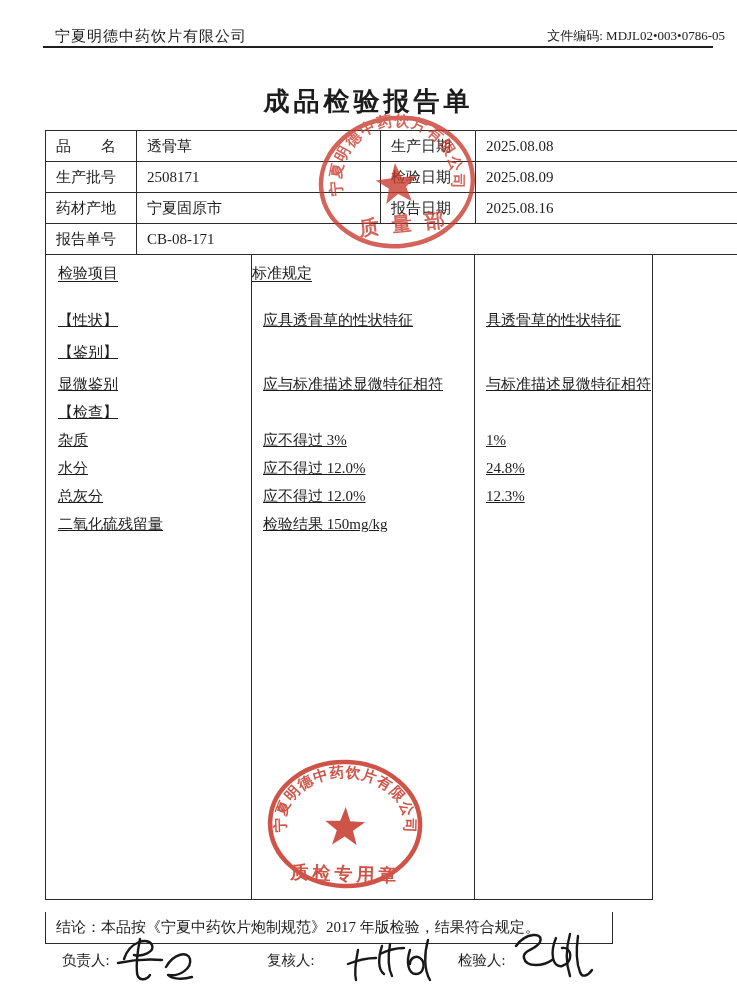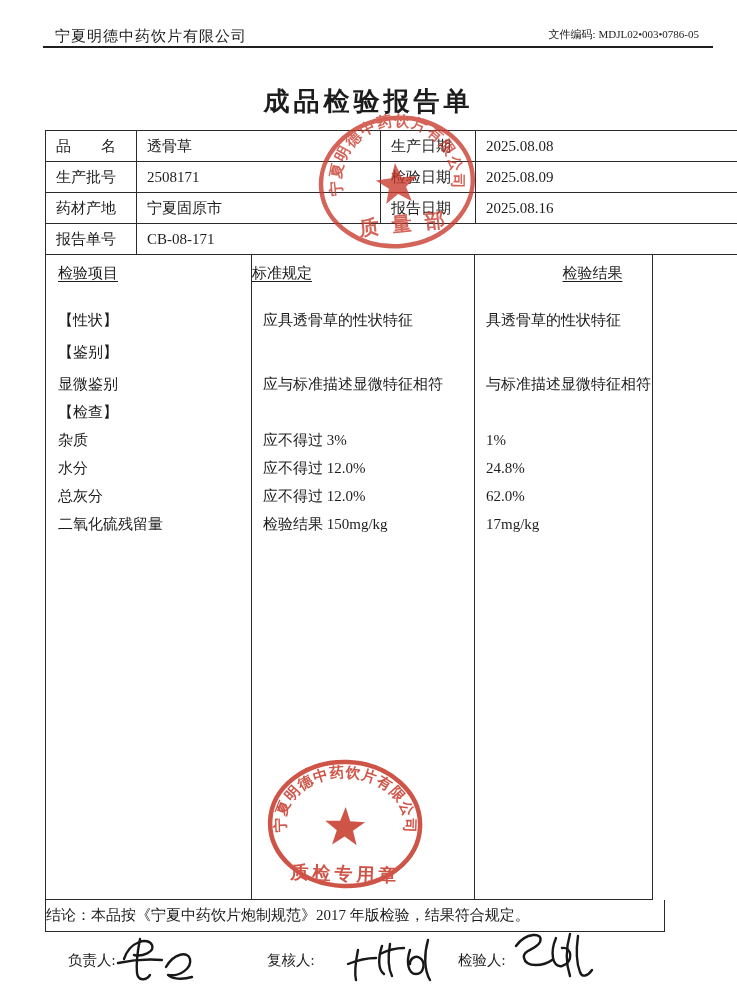--- a/index.html
+++ b/index.html
@@ -3,21 +3,21 @@
 <meta charset="utf-8">
 <style>
   html,body{margin:0;padding:0;}
   body{
     width:737px;height:1000px;position:relative;overflow:hidden;
     background:#ffffff;color:#1c1c1c;
     font-family:"Liberation Serif","DejaVu Serif",serif;
   }
   
   .hdr-company{position:absolute;left:55px;top:27px;font-size:15px;letter-spacing:1px;}
-  .hdr-code{position:absolute;right:38px;top:27px;font-size:11px;}
+  .hdr-code{position:absolute;right:12px;top:27px;font-size:13px;}
   .hdr-rule{position:absolute;left:43px;top:46px;width:670px;height:2px;background:#1f1f1f;}
   
   .title{position:absolute;left:0;top:84px;width:737px;text-align:center;
          font-size:26px;font-weight:bold;letter-spacing:4px;}
   
   .doc{position:absolute;left:45px;top:130px;width:664px;}
   table.info{border-collapse:collapse;table-layout:fixed;width:664px;}
   table.info td{border:1px solid #2b2b2b;height:30px;font-size:15px;
                 padding:0 0 0 10px;overflow:hidden;white-space:nowrap;}
   td.c1{width:80px;}td.c2{width:233px;padding-left:13px;}
@@ -27,24 +27,24 @@
           border:1px solid #2b2b2b;border-top:none;}
   .vline{position:absolute;top:0;bottom:0;width:1px;background:#2b2b2b;}
   .v1{left:205px;}.v2{left:428px;}
   .mhead{position:absolute;top:9px;font-size:15px;
          text-decoration:underline;text-underline-offset:3px;}
   .mh1{left:12px;}
   .mh2{left:206px;width:222px;text-align:left;}
   .mh3{left:429px;width:235px;text-align:center;}
   .mrow{position:absolute;left:0;width:664px;display:grid;
         grid-template-columns:205px 223px 236px;font-size:15px;line-height:20px;}
-  .mrow>div{padding-left:12px;box-sizing:border-box;white-space:nowrap;overflow:hidden;}
+  .mrow>div{padding-left:12px;box-sizing:border-box;white-space:nowrap;overflow:hidden;text-decoration:underline;}
   
-  .concl{width:620px;height:32px;box-sizing:border-box;border:1px solid #2b2b2b;
-         border-top:none;display:flex;align-items:center;padding-left:0;font-size:15px;}
+  .concl{width:568px;height:32px;box-sizing:border-box;border:1px solid #2b2b2b;
+         border-top:none;display:flex;align-items:center;padding-left:10px;font-size:15px;margin-top:12px;}
   
   .sig-label{position:absolute;font-size:14.5px;}
   .sig{position:absolute;}
   .sig path{fill:none;stroke:#181818;stroke-width:2.4;stroke-linecap:round;stroke-linejoin:round;}
   
   .stamp{position:absolute;pointer-events:none;}
   .stamp-top{left:312px;top:109px;opacity:.78;transform:rotate(-6deg);}
   .stamp-bottom{left:263px;top:756px;opacity:.86;transform:rotate(2deg);}
 </style>
 </head>
@@ -84,21 +84,20 @@
     </tr>
   </tbody>
     </table>
 
   <div class="mtable">
     <div class="vline v1"></div>
     <div class="vline v2"></div>
 
     <div class="mhead mh1">检验项目</div>
     <div class="mhead mh2">标准规定</div>
-    <div class="mhead mh3">检验结果</div>
 
     <div class="mrow" style="top:55px">
       <div>【性状】</div>
       <div>应具透骨草的性状特征</div>
       <div>具透骨草的性状特征</div>
     </div>
     <div class="mrow" style="top:87px">
       <div>【鉴别】</div>
       <div></div>
       <div></div>
@@ -119,35 +118,34 @@
       <div>1%</div>
     </div>
     <div class="mrow" style="top:203px">
       <div>水分</div>
       <div>应不得过 12.0%</div>
       <div>24.8%</div>
     </div>
     <div class="mrow" style="top:231px">
       <div>总灰分</div>
       <div>应不得过 12.0%</div>
-      <div>62.0%</div>
+      <div>12.3%</div>
     </div>
     <div class="mrow" style="top:259px">
       <div>二氧化硫残留量</div>
       <div>检验结果 150mg/kg</div>
-      <div>17mg/kg</div>
     </div>
   </div>
 
   <div class="concl">
     <span>结论：本品按《宁夏中药饮片炮制规范》2017 年版检验，结果符合规定。</span>
   </div>
 </div>
 
-<div class="sig-label" style="left:68px;top:951px;">负责人:</div>
+<div class="sig-label" style="left:62px;top:951px;">负责人:</div>
 <div class="sig-label" style="left:267px;top:951px;">复核人:</div>
 <div class="sig-label" style="left:458px;top:951px;">检验人:</div>
 
 <svg class="sig" style="left:110px;top:933px;" width="92" height="56" viewBox="0 0 92 56">
   <path d="M14,26 C20,8 38,4 42,12 C45,19 32,24 24,22"></path>
   <path d="M30,6 C28,16 26,30 27,40 C28,48 36,48 40,42"></path>
   <path d="M8,30 C22,27 40,26 52,27"></path>
   <path d="M56,34 C64,20 78,18 80,26 C82,35 70,44 58,42 C62,46 72,47 82,44"></path>
 </svg>
 

